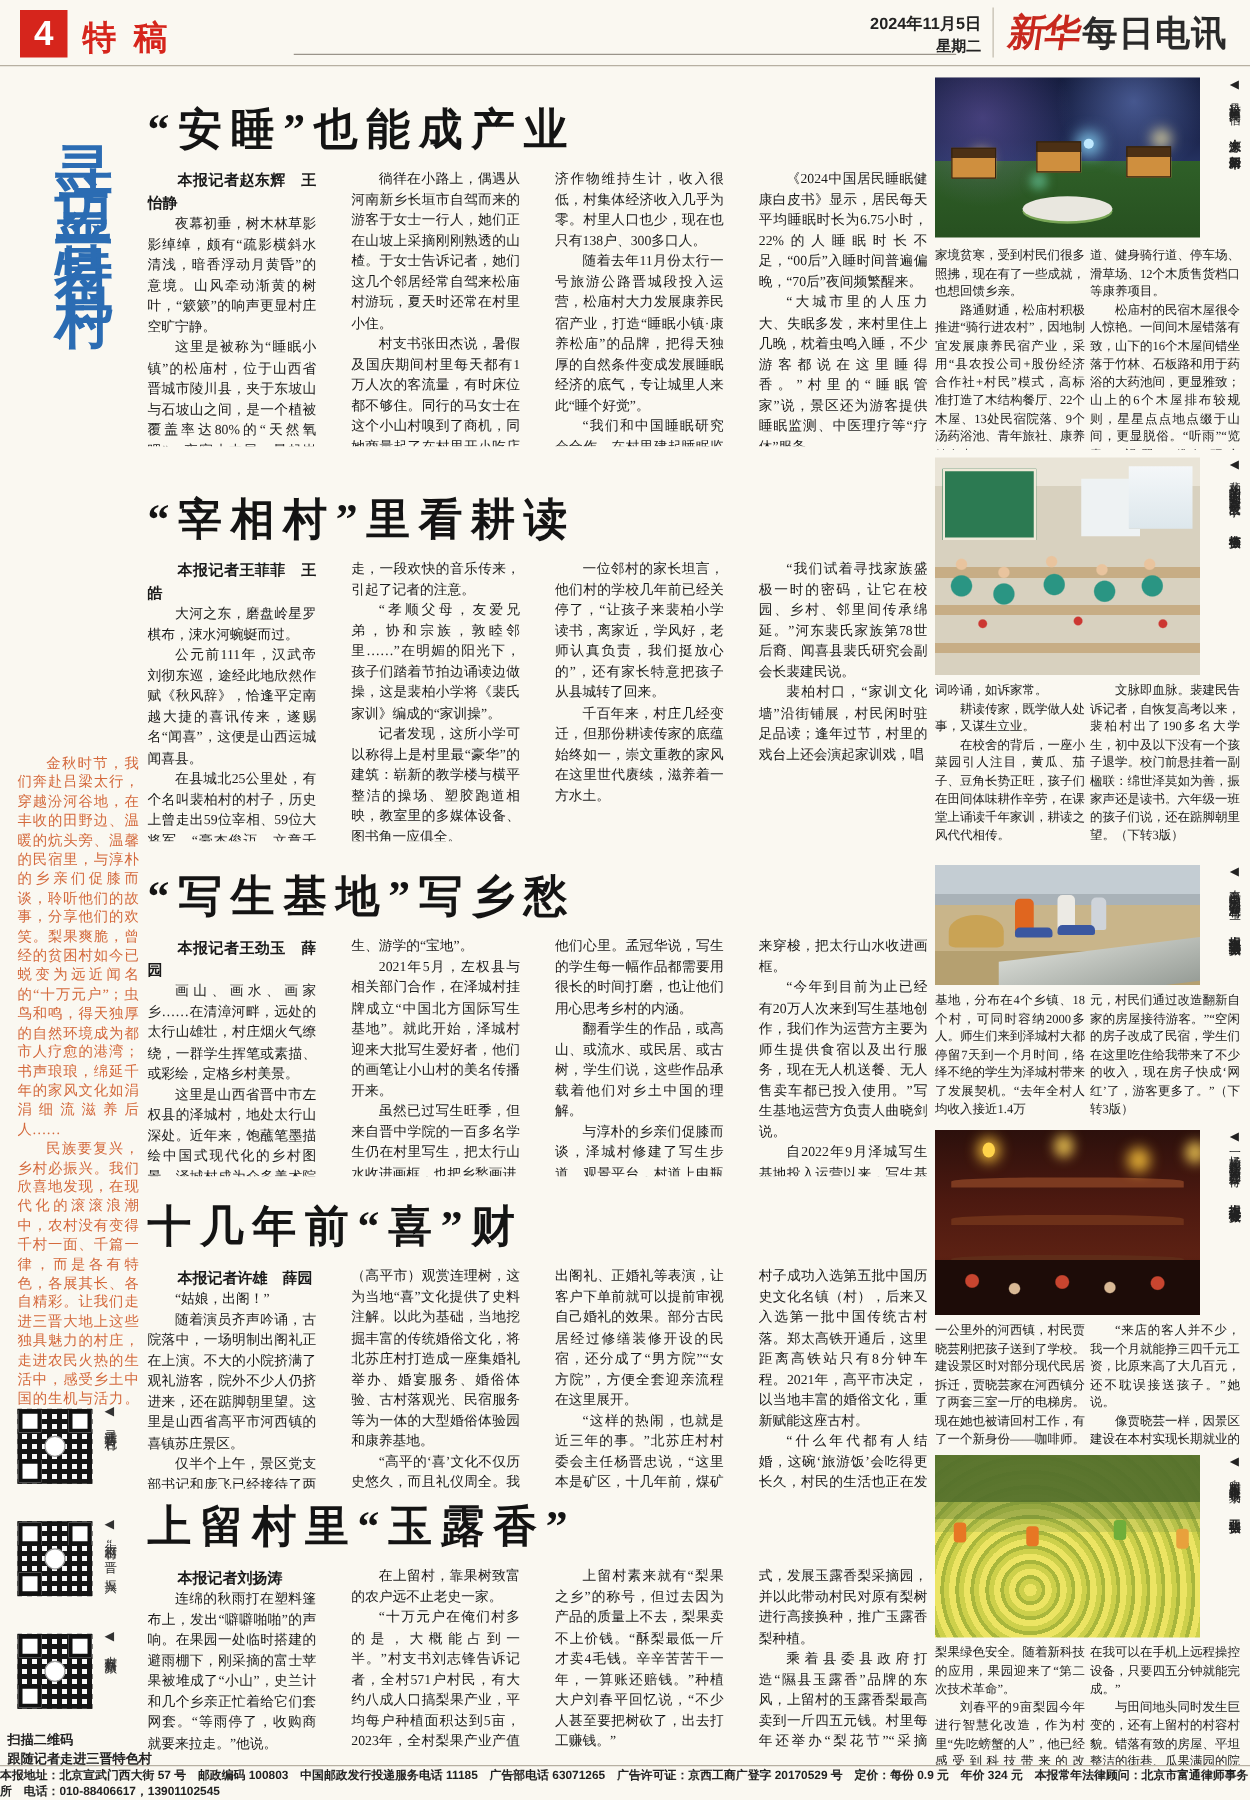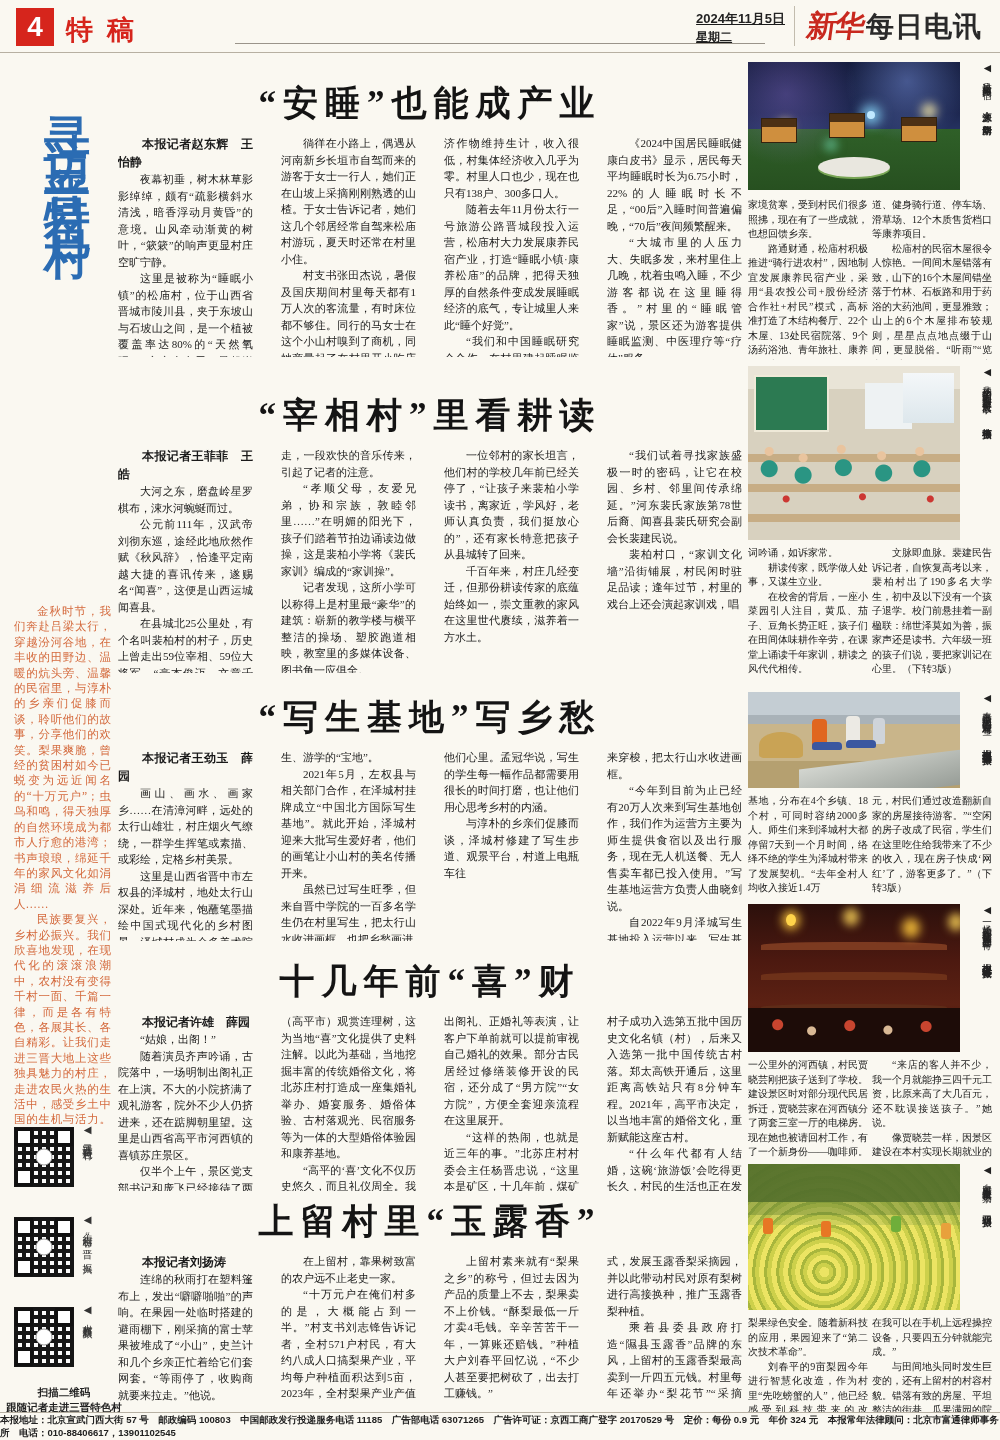--- a/index.html
+++ b/index.html
@@ -4,46 +4,46 @@
 <style>
   html,body{margin:0;padding:0;background:#e8e6df;}
   .page{position:relative;width:1000px;height:1440px;background:#faf8f1;overflow:hidden;
         font-family:"Liberation Serif","DejaVu Serif",serif;color:#1a1a1a;}
   
   .hdr{position:absolute;left:0;top:0;width:1000px;height:52px;border-bottom:1px solid #b7b0a2;}
   .hdr-rule{position:absolute;left:235px;top:43px;width:530px;height:1px;background:#9a948a;}
   .pageno{position:absolute;left:16px;top:8px;width:38px;height:38px;background:#d6251c;color:#fff;
           font-family:"Liberation Sans",sans-serif;font-weight:bold;font-size:28px;line-height:38px;text-align:center;}
   .section{position:absolute;left:66px;top:12px;color:#d6251c;font-size:27px;font-weight:900;letter-spacing:14px;}
-  .dateblk{position:absolute;right:215px;top:10px;font-family:"Liberation Sans",sans-serif;text-decoration:underline;}
+  .dateblk{position:absolute;right:215px;top:10px;text-align:right;font-family:"Liberation Sans",sans-serif;}
   .dateblk .d1{font-size:13px;font-weight:bold;color:#222;}
   .dateblk .d2{font-size:12px;font-weight:bold;color:#222;margin-top:1px;}
   .mast{position:absolute;right:18px;top:6px;display:flex;align-items:baseline;border-left:1px solid #c2bcae;padding-left:12px;height:40px;}
   .mast .scr{color:#c8281e;font-size:30px;font-weight:900;transform:skewX(-8deg);letter-spacing:-2px;margin-right:3px;}
   .mast .rest{color:#2a2a2a;font-size:28px;font-weight:900;letter-spacing:1px;}
   
   .vtitle{position:absolute;left:26px;top:80px;height:545px;width:72px;
           writing-mode:vertical-rl;text-orientation:upright;
           font-size:46px;font-weight:900;color:#2b6cb3;letter-spacing:.42em;}
   .intro{position:absolute;left:14px;top:604px;width:97px;height:520px;overflow:hidden;
          color:#d4693c;font-size:11.5px;line-height:1.34;text-align:justify;}
   .intro p{margin:0;text-indent:2em;}
   .qrrow{position:absolute;left:14px;width:100px;height:70px;display:flex;align-items:center;gap:6px;}
   .qr{width:60px;height:60px;position:relative;flex:0 0 auto;
       background:repeating-linear-gradient(90deg,#161616 0 4px,transparent 4px 8px),
                  repeating-linear-gradient(0deg,#161616 0 4px,#fbfbfb 4px 8px);}
   .qr .f1,.qr .f2,.qr .f3{position:absolute;width:12px;height:12px;border:3px solid #111;background:#fff;}
   .qr .f1{top:1px;left:1px}.qr .f2{top:1px;right:1px}.qr .f3{bottom:1px;left:1px}
   .qr .logo{position:absolute;top:50%;left:50%;transform:translate(-50%,-50%);width:15px;height:15px;border-radius:50%;background:#fff;border:1px solid #999;}
   .qrlab{writing-mode:vertical-rl;text-orientation:upright;font-size:10px;color:#333;height:66px;letter-spacing:1px;}
-  .scanhint{position:absolute;left:6px;top:1385px;width:116px;text-align:center;
+  .scanhint{position:absolute;left:6px;top:1385px;width:116px;text-align:left;
             font-family:"Liberation Sans",sans-serif;font-weight:bold;font-size:10.5px;color:#222;line-height:1.4;}
   
   .art{position:absolute;left:118px;width:624px;}
-  .headline{text-align:center;font-weight:900;color:#141414;letter-spacing:7px;font-size:35px;white-space:nowrap;}
+  .headline{font-weight:900;color:#141414;letter-spacing:7px;font-size:35px;white-space:nowrap;}
   .cols{display:flex;gap:28px;overflow:hidden;margin-top:8px;}
   .col{flex:1;font-size:11px;line-height:1.5;text-align:justify;overflow:hidden;}
   .col p{margin:0;text-indent:2em;}
   .col.cont p:first-child{text-indent:0;}
   .byline{font-weight:bold;font-size:12px;margin:0 0 10px 0;font-family:"Liberation Sans",sans-serif;}
   
   .rail{position:absolute;left:748px;top:0;width:244px;}
   .rblock{position:absolute;left:0;width:244px;display:flex;}
   .photo{position:relative;overflow:hidden;width:212px;flex:0 0 auto;background:#888;}
   .pcap{writing-mode:vertical-rl;font-size:9.5px;color:#222;width:30px;margin-left:2px;line-height:1.25;letter-spacing:1px;}
@@ -228,20 +228,21 @@
             <p>这里是山西省晋中市左权县的泽城村，地处太行山深处。近年来，饱蘸笔墨描绘中国式现代化的乡村图景，泽城村成为众多美术院校师生写</p>
           </div>
       </div>
       <div class="col cont">
           <p>生、游学的“宝地”。</p>
           <p>2021年5月，左权县与相关部门合作，在泽城村挂牌成立“中国北方国际写生基地”。就此开始，泽城村迎来大批写生爱好者，他们的画笔让小山村的美名传播开来。</p>
           <p>虽然已过写生旺季，但来自晋中学院的一百多名学生仍在村里写生，把太行山水收进画框，也把乡愁画进</p>
         </div>
       <div class="col cont">
           <p>他们心里。孟冠华说，写生的学生每一幅作品都需要用很长的时间打磨，也让他们用心思考乡村的内涵。</p>
+          <p>翻看学生的作品，或高山、或流水、或民居、或古树，学生们说，这些作品承载着他们对乡土中国的理解。</p>
           <p>与淳朴的乡亲们促膝而谈，泽城村修建了写生步道、观景平台，村道上电瓶车往</p>
         </div>
       <div class="col cont">
           <p>来穿梭，把太行山水收进画框。</p>
           <p>“今年到目前为止已经有20万人次来到写生基地创作，我们作为运营方主要为师生提供食宿以及出行服务，现在无人机送餐、无人售卖车都已投入使用。”写生基地运营方负责人曲晓剑说。</p>
           <p>自2022年9月泽城写生基地投入运营以来，写生基地已先后同90多所高校、130多个机构建立合作关系，大大小小的写生</p>
         </div>
     </div>
   </div>
 
@@ -330,21 +331,21 @@
         <span>◀裴柏小学的孩子们在朗读乡土教材《裴氏故事》。</span><span class="credit">李楠摄</span>
       </div>
     </div>
     <div class="rtext" style="top:546px;height:140px">
       <div class="rcol cont">
           <p>词吟诵，如诉家常。</p>
           <p>耕读传家，既学做人处事，又谋生立业。</p>
           <p>在校舍的背后，一座小菜园引人注目，黄瓜、茄子、豆角长势正旺，孩子们在田间体味耕作辛劳，在课堂上诵读千年家训，耕读之风代代相传。</p>
         </div>
       <div class="rcol">
-          <p>文脉即血脉。裴建民告诉记者，自恢复高考以来，裴柏村出了190多名大学生，初中及以下没有一个孩子退学。校门前悬挂着一副楹联：绵世泽莫如为善，振家声还是读书。六年级一班的孩子们说，要把家训记在心里。（下转3版）</p>
+          <p>文脉即血脉。裴建民告诉记者，自恢复高考以来，裴柏村出了190多名大学生，初中及以下没有一个孩子退学。校门前悬挂着一副楹联：绵世泽莫如为善，振家声还是读书。六年级一班的孩子们说，还在踮脚朝里望。（下转3版）</p>
         </div>
     </div>
 
     <div class="rblock" style="top:692px;height:96px">
       <div class="photo ph3" style="height:96px">
         <div class="ledge"></div>
           <div class="hay"></div>
           <div class="fg fa"></div>
           <div class="fg fb"></div>
           <div class="fg fc"></div>

